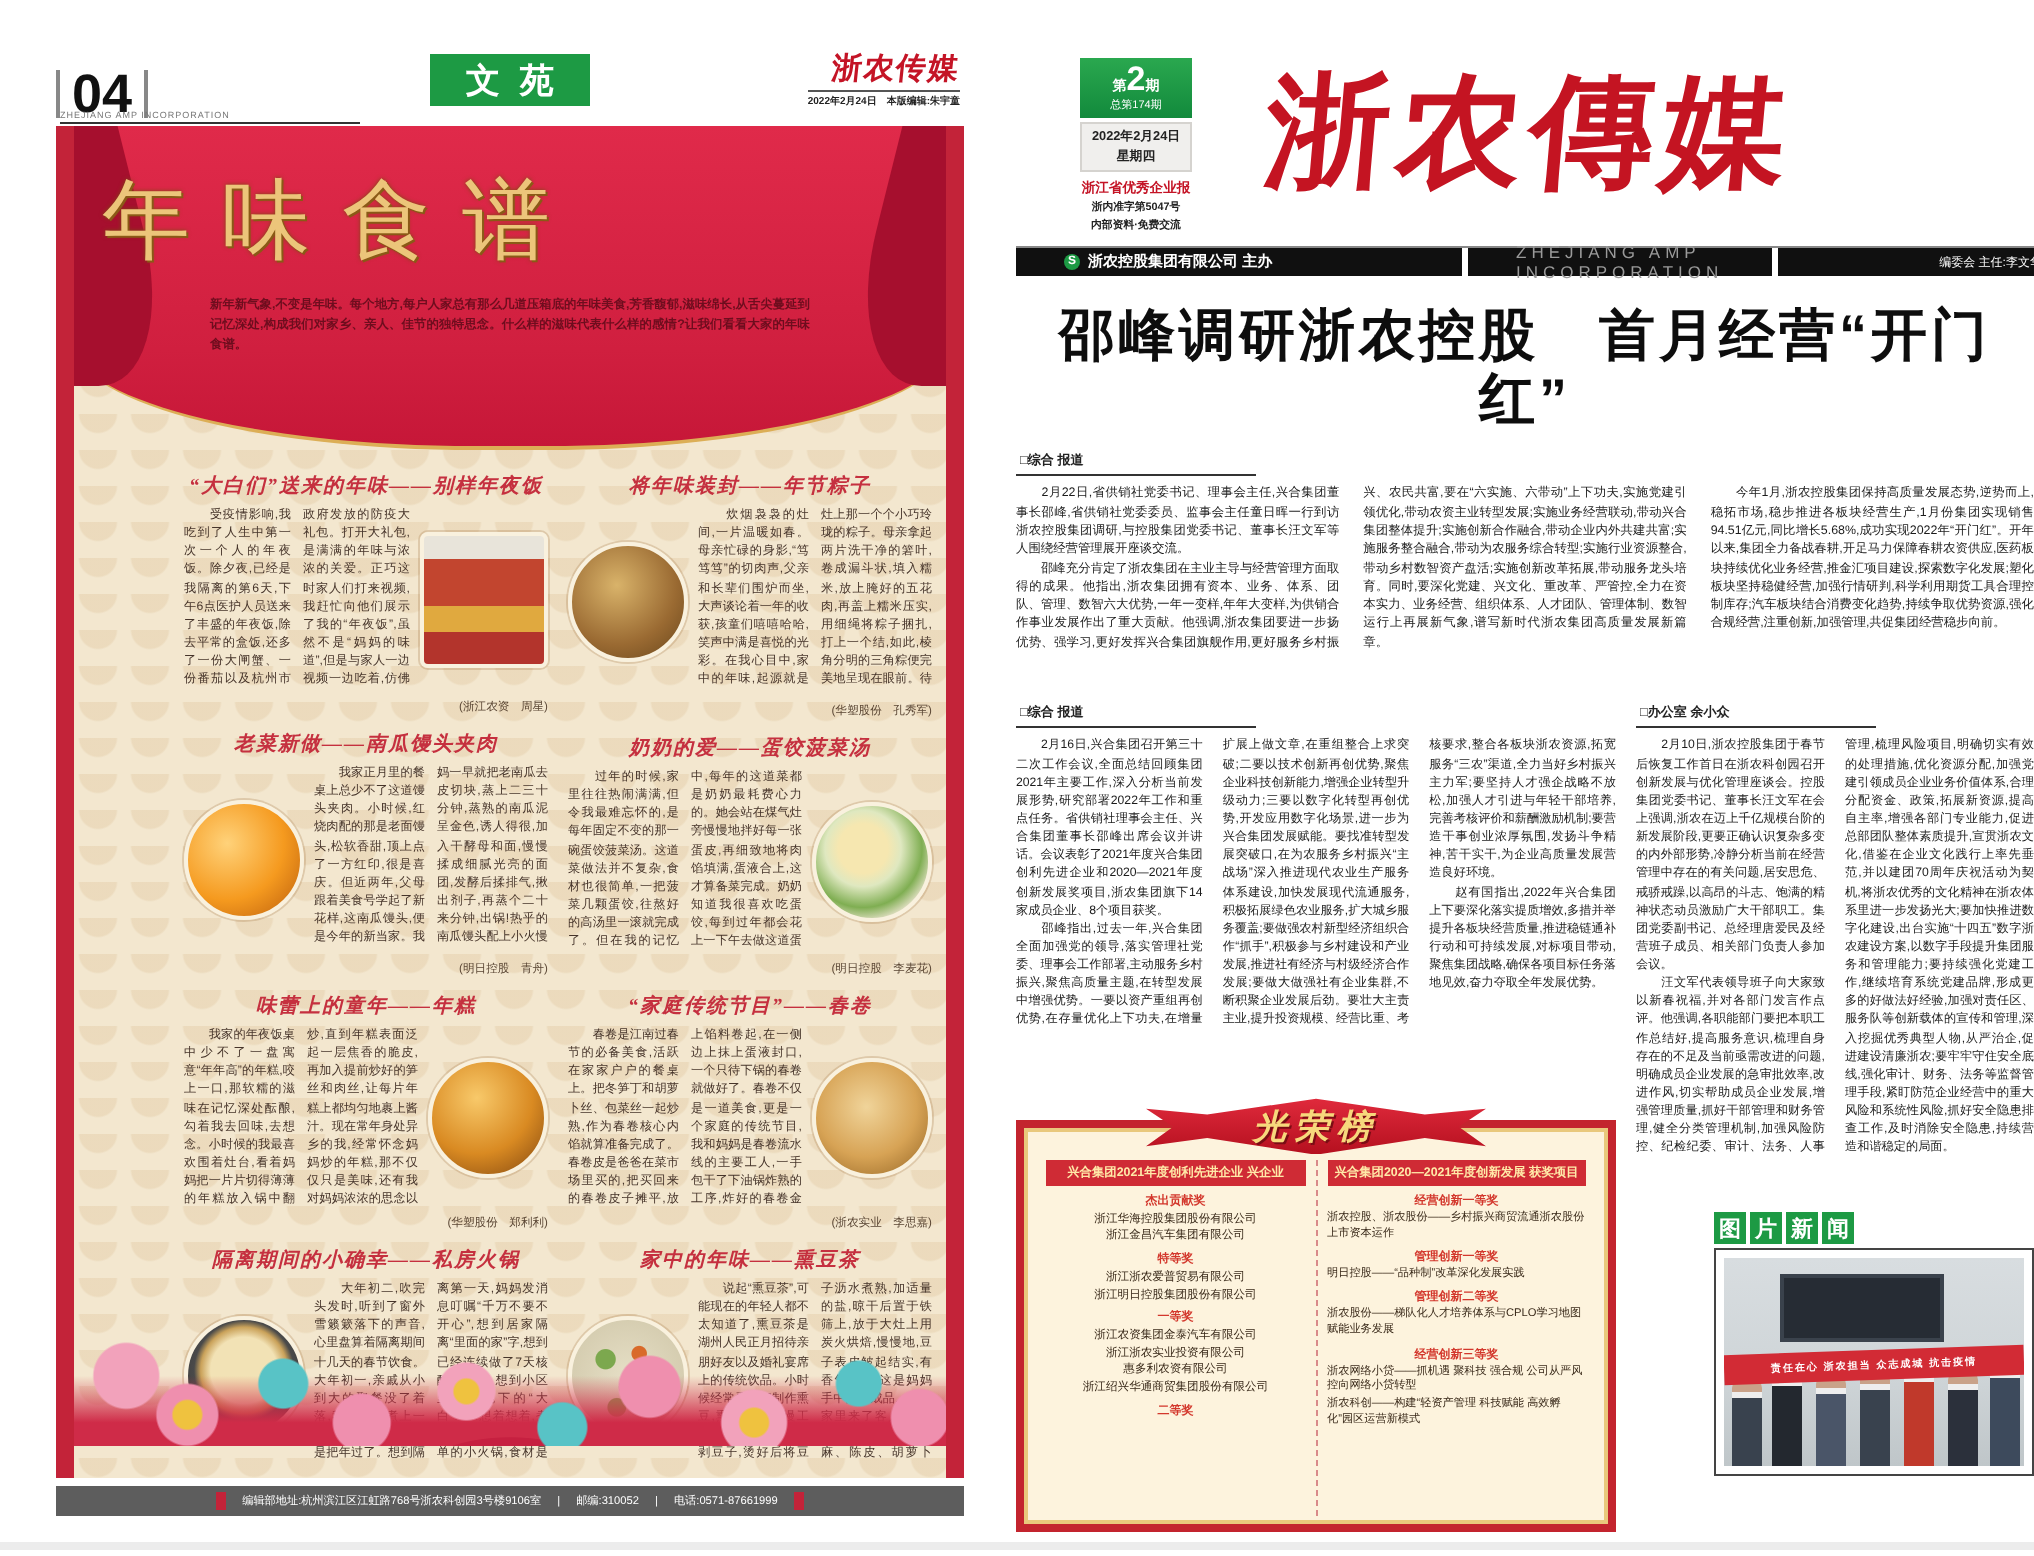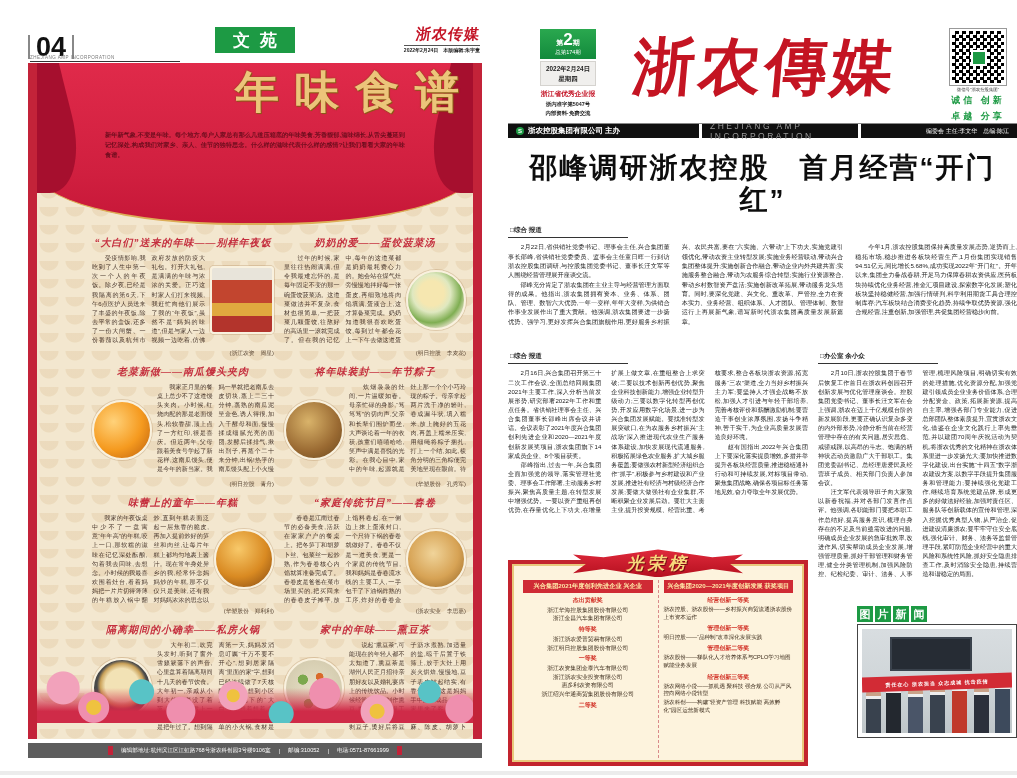--- a/index.html
+++ b/index.html
@@ -15,21 +15,21 @@
   .lp-section{position:absolute;left:187px;top:2px;width:80px;height:26px;background:#1d9a44;color:#fff;font-weight:bold;font-size:17px;display:flex;align-items:center;justify-content:center;letter-spacing:10px;text-indent:10px;text-align:center;}
   .lp-logo{position:absolute;right:2px;top:0;text-align:right;}
   .lp-logo .cal{color:#c41426;font-size:15px;font-weight:bold;font-family:"Liberation Serif",serif;transform:skewX(-6deg);display:inline-block;letter-spacing:1px;}
   .lp-dateline{font-size:5px;color:#222;font-weight:bold;border-top:1px solid #555;margin-top:1px;padding-top:1px;}
   .lp-red{position:absolute;left:0;top:38px;width:454px;height:676px;background:#f3e7cf;border-left:9px solid #c32339;border-right:9px solid #c32339;box-sizing:border-box;overflow:hidden;
     background-image:radial-gradient(circle at 12px 0px, rgba(198,152,92,.16) 9px, transparent 10px);background-size:26px 18px;}
   .curtain{position:relative;height:160px;background:linear-gradient(180deg,#e02a4a,#d01f3f 70%,#c61738);border-radius:0 0 46% 46% / 0 0 34% 34%;border-bottom:2px solid #dcae56;margin:0 -2px;}
   .curtain:before,.curtain:after{content:"";position:absolute;top:0;width:70px;height:130px;background:#a60f2e;}
   .curtain:before{left:-30px;transform:skewX(14deg);border-radius:0 0 60% 0;}
   .curtain:after{right:-30px;transform:skewX(-14deg);border-radius:0 0 0 60%;}
-  .feature-title{position:relative;z-index:2;text-align:right;font-family:"Liberation Serif",serif;font-weight:bold;font-size:44px;letter-spacing:16px;text-indent:16px;color:#ecc57a;text-shadow:1px 1px 0 #8a5a16,0 0 2px #7a4c10;}
+  .feature-title{position:relative;z-index:2;text-align:left;padding-top:18px;font-family:"Liberation Serif",serif;font-weight:normal;font-size:44px;letter-spacing:16px;text-indent:16px;color:#ecc57a;text-shadow:1px 1px 0 #8a5a16,0 0 2px #7a4c10;}
   .feature-intro{position:relative;z-index:2;width:300px;margin:8px auto 0;font-size:6.2px;line-height:1.65;color:#6e0d1e;text-align:justify;font-weight:bold;}
   .lp-articles{display:flex;gap:10px;padding:8px 7px 0;position:relative;margin-left:48px;}
   .lp-col{width:212px;}
   .article{margin-bottom:7px;}
   .a-title{font-family:"Liberation Serif",serif;font-style:italic;font-weight:bold;color:#c5303f;font-size:10px;text-align:center;letter-spacing:1px;margin:3px 0 3px;}
   .a-flex{display:flex;gap:5px;}
   .a-body{flex:1;font-size:6.1px;line-height:1.5;color:#46342a;text-align:justify;columns:2;column-gap:6px;overflow:hidden;white-space:pre-wrap;}
   .a-photo{flex:0 0 56px;height:56px;border-radius:50%;border:2px solid #f9f1de;box-shadow:0 0 0 1px rgba(160,110,60,.25);align-self:center;}
   .a-photo.rect{border-radius:4px;height:64px;flex-basis:60px;}
   .ph-boxes{background:linear-gradient(180deg,#e8e4da 0 18%,#c2452f 18% 55%,#e0a93f 55% 75%,#b3342c 75%);}
@@ -75,21 +75,21 @@
   .issue-date{background:#f0efed;border:1px solid #d5d3cf;font-size:6.4px;font-weight:bold;color:#222;width:54px;margin:2px auto 0;padding:2px 0;line-height:1.5;}
   .issue-award{color:#c41426;font-weight:bold;font-size:6.8px;margin-top:3px;}
   .issue-license{font-size:5.4px;color:#222;font-weight:bold;line-height:1.6;margin-top:1px;}
   .rp-masthead{position:absolute;left:100px;right:95px;top:2px;text-align:center;font-family:"Liberation Serif",serif;font-weight:bold;font-size:62px;color:#c41422;letter-spacing:4px;transform:skewX(-5deg);line-height:1.3;}
   .qr-col{position:absolute;right:8px;top:4px;width:62px;text-align:center;}
   .qr{width:52px;height:52px;margin:0 auto;background:conic-gradient(#000 25%,#fff 0 50%,#000 0 75%,#fff 0);background-size:7px 7px;border:2px solid #fff;outline:1px solid #999;position:relative;}
   .qr:after{content:"";position:absolute;left:19px;top:19px;width:12px;height:12px;background:#1d9a44;border:2px solid #fff;border-radius:2px;}
   .qr-caption{font-size:4.4px;color:#333;margin-top:2px;}
   .slogan{color:#1d9a44;font-weight:bold;font-size:9px;letter-spacing:3px;line-height:1.5;margin-top:2px;}
   .rp-blackbar{height:14px;background:#101010;display:flex;margin-top:2px;border-top:1px solid #888;}
-  .bb-seg{display:flex;align-items:center;padding:0 8px;}
+  .bb-seg{display:flex;align-items:center;padding:0 24px;}
   .bb-left{flex:0 0 175px;color:#fff;font-size:7.5px;font-weight:bold;gap:4px;}
   .bb-dot{width:8px;height:8px;border-radius:50%;background:#1d9a44;display:inline-block;color:#fff;font-size:6px;line-height:8px;text-align:center;}
   .bb-mid{flex:1;justify-content:center;color:#9a9a9a;font-size:8.5px;letter-spacing:2.5px;border-left:3px solid #fff;border-right:3px solid #fff;}
   .bb-right{flex:0 0 140px;color:#fff;font-size:6px;justify-content:flex-end;}
   .lead-headline{margin-top:14px;text-align:center;font-size:28px;font-weight:bold;color:#0d0d0d;letter-spacing:2px;line-height:1.15;}
   .kicker{font-size:6.5px;font-weight:bold;color:#222;border-bottom:1.5px solid #333;width:118px;padding:2px 0 2px 2px;margin:8px 0 4px;}
   .lead-body{height:90px;columns:3;column-gap:12px;font-size:6.2px;line-height:1.5;color:#1c1c1c;text-align:justify;overflow:hidden;white-space:pre-wrap;}
   .second-row{display:flex;gap:10px;margin-top:10px;}
   .sr-left{width:300px;}
   .sr-right{flex:1;min-width:0;}
@@ -181,34 +181,34 @@
             <div class="a-flex">
               <div class="a-photo ph-hotpot"></div>
               <div class="a-body" style="height:96px;">　　大年初二,吹完头发时,听到了窗外雪籁簌落下的声音,心里盘算着隔离期间十几天的春节饮食。大年初一,亲戚从小到大的聚餐没了着落,我为自己煮上一盘速食水饺,倒也算是把年过了。想到隔离第一天,妈妈发消息叮嘱“千万不要不开心”,想到居家隔离“里面的家”字,想到已经连续做了7天核酸的自己,想到小区里跑上跑下的“大白”……想着想着,煮个小火锅吧,简简单单的小火锅,食材是随手可得的,味道却是家乡熟悉的,舌尖暖了,心头也暖了,都在这一锅内。吃完锅吧,明年起来看雪,嗑瓜子迎丰年。</div>
             </div>
             <div class="a-byline">(明日控股　朱桂敏)</div>
           </div>
         </div>
 
         <div class="lp-col">
           <div class="article">
+            <div class="a-title">将年味装封——年节粽子</div>
+            <div class="a-flex">
+              <div class="a-photo ph-zongzi"></div>
+              <div class="a-body" style="height:96px;">　　炊烟袅袅的灶间,一片温暖如春。母亲忙碌的身影,“笃笃笃”的切肉声,父亲和长辈们围炉而坐,大声谈论着一年的收获,孩童们嘻嘻哈哈,笑声中满是喜悦的光彩。在我心目中,家中的年味,起源就是灶上那一个个小巧玲珑的粽子。母亲拿起两片洗干净的箬叶,卷成漏斗状,填入糯米,放上腌好的五花肉,再盖上糯米压实,用细绳将粽子捆扎,打上一个结,如此,棱角分明的三角粽便完美地呈现在眼前。待到锅中粽香四溢,甘甜的气息中混着箬叶特有的清香,就仿佛尝到了母亲那温暖无私的爱。想念遥远的年味,念的不只是舌尖的味道,更是对亲人、对家乡的眷恋。</div>
+            </div>
+            <div class="a-byline">(华塑股份　孔秀军)</div>
+          </div>
+          <div class="article">
             <div class="a-title">奶奶的爱——蛋饺菠菜汤</div>
             <div class="a-flex">
               <div class="a-body" style="height:94px;">　　过年的时候,家里往往热闹满满,但令我最难忘怀的,是每年固定不变的那一碗蛋饺菠菜汤。这道菜做法并不复杂,食材也很简单,一把菠菜几颗蛋饺,往熬好的高汤里一滚就完成了。但在我的记忆中,每年的这道菜都是奶奶最耗费心力的。她会站在煤气灶旁慢慢地拌好每一张蛋皮,再细致地将肉馅填满,蛋液合上,这才算备菜完成。奶奶知道我很喜欢吃蛋饺,每到过年都会花上一下午去做这道蛋饺菠菜汤。不管什么时候吃到蛋饺,我总能自豪地说一句,哪里的蛋饺都没有过年餐桌上奶奶做的那份香醇。</div>
               <div class="a-photo ph-soup"></div>
             </div>
             <div class="a-byline">(明日控股　李麦花)</div>
-          </div>
-          <div class="article">
-            <div class="a-title">将年味装封——年节粽子</div>
-            <div class="a-flex">
-              <div class="a-photo ph-zongzi"></div>
-              <div class="a-body" style="height:96px;">　　炊烟袅袅的灶间,一片温暖如春。母亲忙碌的身影,“笃笃笃”的切肉声,父亲和长辈们围炉而坐,大声谈论着一年的收获,孩童们嘻嘻哈哈,笑声中满是喜悦的光彩。在我心目中,家中的年味,起源就是灶上那一个个小巧玲珑的粽子。母亲拿起两片洗干净的箬叶,卷成漏斗状,填入糯米,放上腌好的五花肉,再盖上糯米压实,用细绳将粽子捆扎,打上一个结,如此,棱角分明的三角粽便完美地呈现在眼前。待到锅中粽香四溢,甘甜的气息中混着箬叶特有的清香,就仿佛尝到了母亲那温暖无私的爱。想念遥远的年味,念的不只是舌尖的味道,更是对亲人、对家乡的眷恋。</div>
-            </div>
-            <div class="a-byline">(华塑股份　孔秀军)</div>
           </div>
           <div class="article">
             <div class="a-title">“家庭传统节目”——春卷</div>
             <div class="a-flex">
               <div class="a-body" style="height:92px;">　　春卷是江南过春节的必备美食,活跃在家家户户的餐桌上。把冬笋丁和胡萝卜丝、包菜丝一起炒熟,作为春卷核心内馅就算准备完成了。春卷皮是爸爸在菜市场里买的,把买回来的春卷皮子摊平,放上馅料卷起,在一侧边上抹上蛋液封口,一个只待下锅的春卷就做好了。春卷不仅是一道美食,更是一个家庭的传统节目,我和妈妈是春卷流水线的主要工人,一手包干了下油锅炸熟的工序,炸好的春卷金黄酥脆,咬一口满嘴鲜香,一年到头难得有这样自由、惬意的光景。</div>
               <div class="a-photo ph-chunjuan"></div>
             </div>
             <div class="a-byline">(浙农实业　李思嘉)</div>
           </div>
           <div class="article">
@@ -247,26 +247,20 @@
           <div>2022年2月24日</div>
           <div>星期四</div>
         </div>
         <div class="issue-award">浙江省优秀企业报</div>
         <div class="issue-license">
           <div>浙内准字第5047号</div>
           <div>内部资料·免费交流</div>
         </div>
       </div>
       <div class="rp-masthead">浙农傳媒</div>
-      <div class="qr-col">
-        <div class="qr"></div>
-        <div class="qr-caption">微信号“浙农控股集团”</div>
-        <div class="slogan">诚信 创新</div>
-        <div class="slogan">卓越 分享</div>
-      </div>
     </div>
 
     <div class="rp-blackbar">
       <div class="bb-seg bb-left">
         <span class="bb-dot">S</span>
         <span>浙农控股集团有限公司 主办</span>
       </div>
       <div class="bb-seg bb-mid">ZHEJIANG AMP INCORPORATION</div>
       <div class="bb-seg bb-right">编委会 主任:李文华　总编:陈江</div>
     </div>

